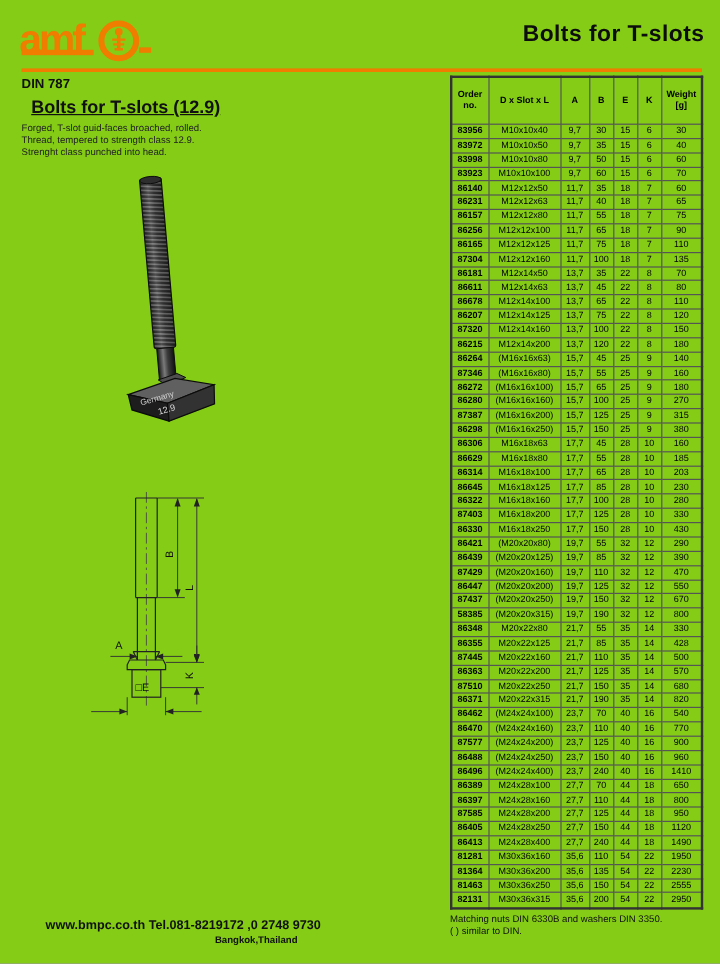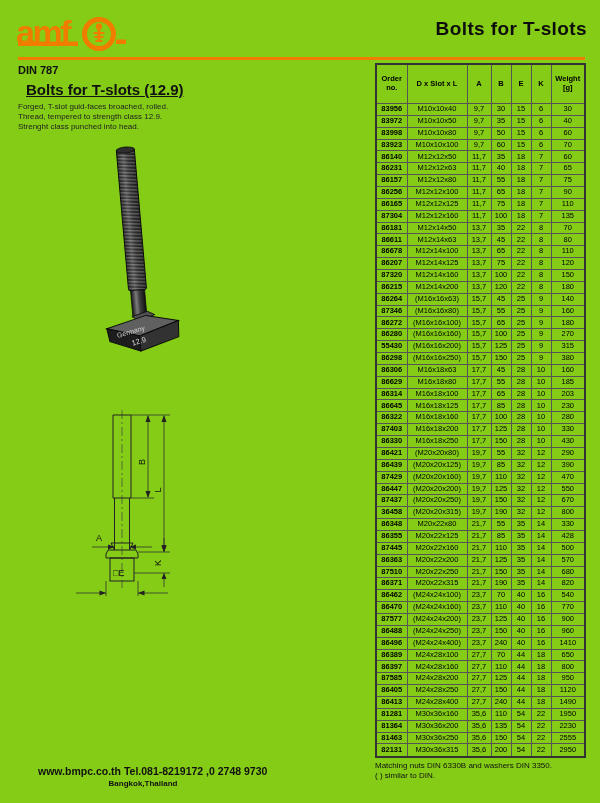--- a/index.html
+++ b/index.html
@@ -19,21 +19,21 @@
   
   table.spec{position:absolute;left:375px;top:63px;width:209px;height:695px;
              border-collapse:collapse;table-layout:fixed;border:2px solid #333;}
   table.spec th,table.spec td{border:1px solid #555;padding:0;text-align:center;
              font-size:7.5px;line-height:1.15;overflow:hidden;}
   table.spec th{font-weight:bold;height:38px;white-space:pre-line;vertical-align:middle;color:#000;}
   table.spec td{height:9px;color:#000;}
   td.order{color:#e8540f;font-weight:bold;}
   
   .footnotes{position:absolute;left:375px;top:761px;font-size:8px;line-height:10px;color:#111;}
-  .footer{position:absolute;left:38px;top:765px;width:210px;text-align:center;}
+  .footer{position:absolute;left:38px;top:765px;width:210px;text-align:right;}
   .footer .contact{font-size:10.5px;font-weight:bold;white-space:nowrap;}
   .footer .location{font-size:8px;font-weight:bold;margin-top:2px;}
   .dline{stroke:#222;stroke-width:1;}
   .thin{stroke:#333;stroke-width:0.8;}
   text.dim{font-family:"Liberation Sans",sans-serif;font-size:9px;fill:#111;}
 </style>
 </head>
 <body>
 
 <div class="page">
@@ -362,21 +362,21 @@
         <tr>
           <td class="order">86280</td>
           <td>(M16x16x160)</td>
           <td>15,7</td>
           <td>100</td>
           <td>25</td>
           <td>9</td>
           <td>270</td>
         </tr>
         <tr>
-          <td class="order">55430</td>
+          <td class="order">87387</td>
           <td>(M16x16x200)</td>
           <td>15,7</td>
           <td>125</td>
           <td>25</td>
           <td>9</td>
           <td>315</td>
         </tr>
         <tr>
           <td class="order">86298</td>
           <td>(M16x16x250)</td>
@@ -488,21 +488,21 @@
         <tr>
           <td class="order">87437</td>
           <td>(M20x20x250)</td>
           <td>19,7</td>
           <td>150</td>
           <td>32</td>
           <td>12</td>
           <td>670</td>
         </tr>
         <tr>
-          <td class="order">36458</td>
+          <td class="order">58385</td>
           <td>(M20x20x315)</td>
           <td>19,7</td>
           <td>190</td>
           <td>32</td>
           <td>12</td>
           <td>800</td>
         </tr>
         <tr>
           <td class="order">86348</td>
           <td>M20x22x80</td>

